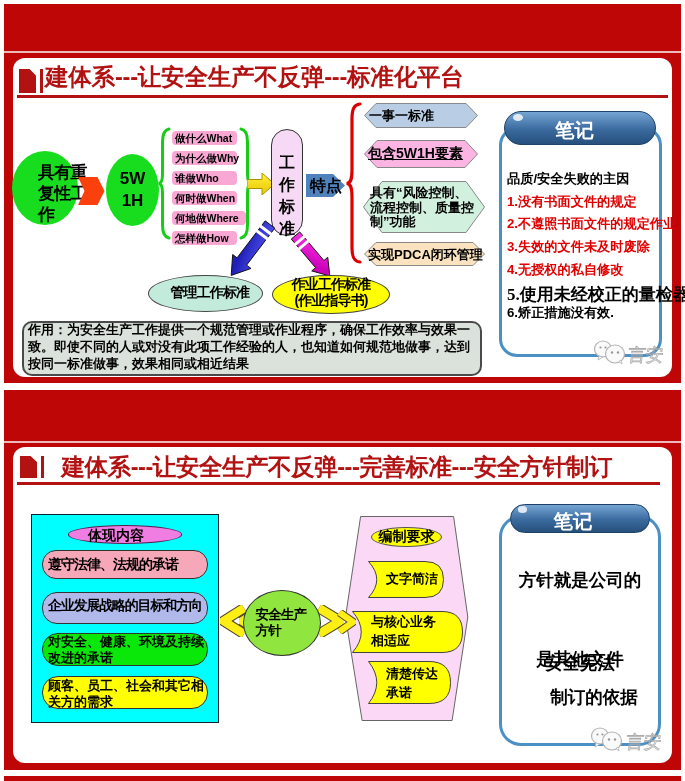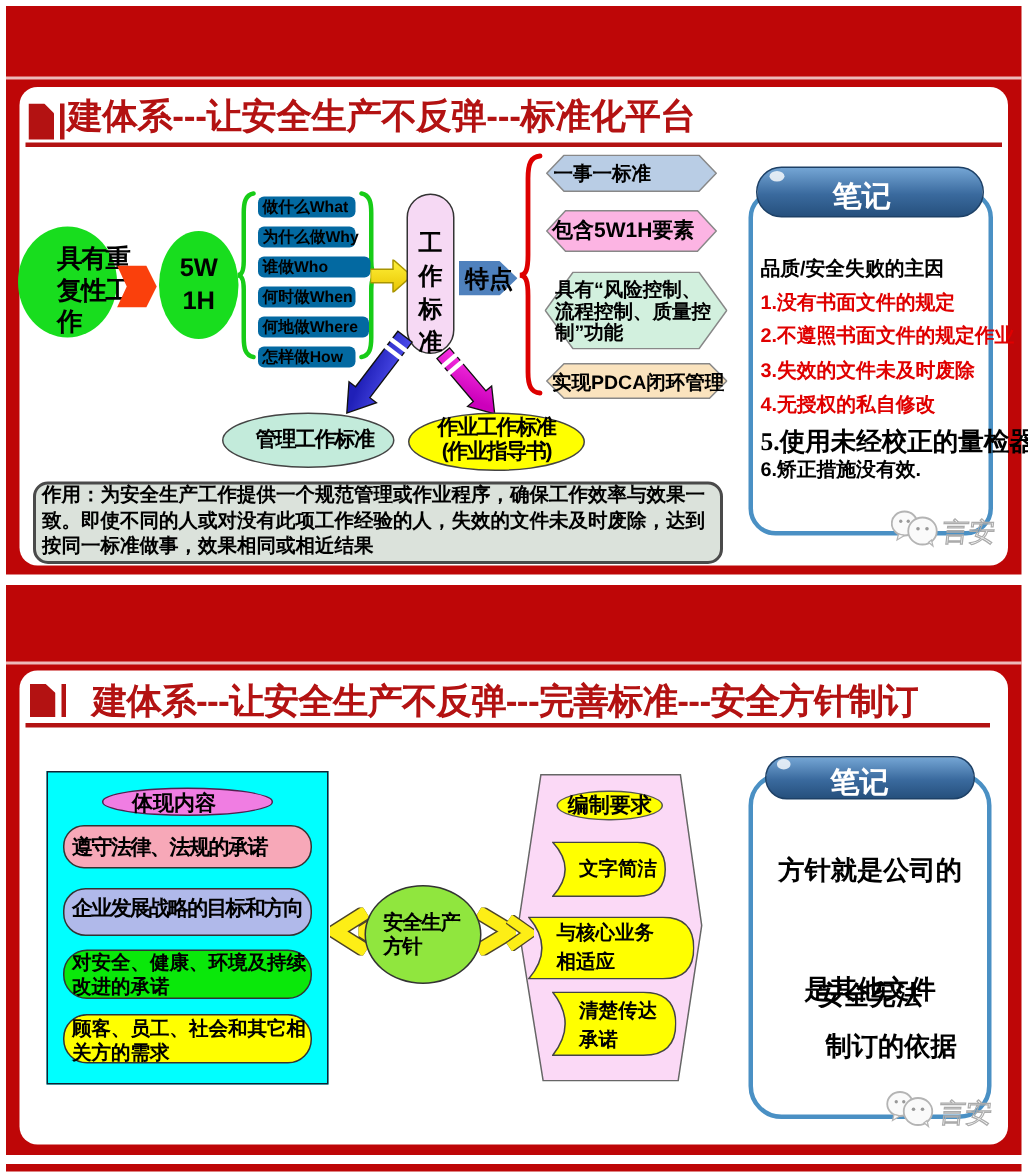--- a/index.html
+++ b/index.html
@@ -3,21 +3,21 @@
 <meta charset="utf-8">
 <style>
 * { margin:0; padding:0; box-sizing:border-box; }
 html,body { width:685px; height:781px; background:#ffffff; font-family:"Liberation Sans",sans-serif; overflow:hidden; }
 .abs { position:absolute; }
 .slide { position:absolute; left:4px; background:#be0607; }
 .paper { position:absolute; background:#ffffff; border-radius:12px; }
 .hline { position:absolute; left:0; width:100%; height:2px; background:rgba(255,255,255,0.72); }
 .titlebar { position:absolute; font-weight:bold; color:#b31212; white-space:nowrap; }
 .underline { position:absolute; background:#b31212; height:3px; }
-.cyanbox { position:absolute; background:#0369a1; border-radius:4px; color:#000; font-weight:bold; white-space:nowrap; }
+.cyanbox { position:absolute; background:#f9a8d4; border-radius:4px; color:#000; font-weight:bold; white-space:nowrap; }
 .nlabel { position:absolute; font-weight:bold; color:#000; white-space:nowrap; }
 </style>
 </head>
 <body>
 
 <div class="slide" style="top:4px; width:677px; height:379px;">
   <div class="hline" style="top:47px;"></div>
   <div class="paper" style="left:9px; top:54px; width:659px; height:319px;"></div>
 </div>
 
@@ -40,21 +40,21 @@
 
 <svg class="abs" style="left:158px; top:127px;" width="14" height="113" viewBox="0 0 14 113">
   <path d="M11,2 C5.5,3 4.5,8 4.5,15 L4.5,47 C4.5,54 3,56.5 0.5,56.5 C3,56.5 4.5,59 4.5,66 L4.5,98 C4.5,105 5.5,110 11,111" fill="none" stroke="#17cc17" stroke-width="3" stroke-linecap="round"></path>
 </svg>
 <svg class="abs" style="left:238px; top:127px;" width="14" height="113" viewBox="0 0 14 113">
   <path d="M3,2 C8.5,3 9.5,8 9.5,15 L9.5,47 C9.5,54 11,56.5 13.5,56.5 C11,56.5 9.5,59 9.5,66 L9.5,98 C9.5,105 8.5,110 3,111" fill="none" stroke="#17cc17" stroke-width="3" stroke-linecap="round"></path>
 </svg>
 
 <div class="cyanbox" style="left:172px; top:130.5px; width:65px; height:14px; font-size:10.5px; line-height:14px; padding-left:3px;">做什么What</div>
 <div class="cyanbox" style="left:172px; top:150.5px; width:65px; height:14px; font-size:10.5px; line-height:14px; padding-left:3px;">为什么做Why</div>
-<div class="cyanbox" style="left:172px; top:170.5px; width:75px; height:14px; font-size:10.5px; line-height:14px; padding-left:3px;">谁做Who</div>
+<div class="cyanbox" style="left:172px; top:170.5px; width:65px; height:14px; font-size:10.5px; line-height:14px; padding-left:3px;">谁做Who</div>
 <div class="cyanbox" style="left:172px; top:190.5px; width:65px; height:14px; font-size:10.5px; line-height:14px; padding-left:3px;">何时做When</div>
 <div class="cyanbox" style="left:172px; top:210.5px; width:74px; height:14px; font-size:10.5px; line-height:14px; padding-left:3px;">何地做Where</div>
 <div class="cyanbox" style="left:172px; top:230.5px; width:65px; height:14px; font-size:10.5px; line-height:14px; padding-left:3px;">怎样做How</div>
 
 <svg class="abs" style="left:247px; top:173px;" width="28" height="22" viewBox="0 0 28 22">
   <defs>
       <linearGradient id="yg" x1="0" y1="0" x2="0" y2="1">
     <stop offset="0" stop-color="#fff23c"></stop>
         <stop offset="1" stop-color="#e8c400"></stop>
   </linearGradient>
@@ -75,21 +75,21 @@
 </svg>
 
 <svg class="abs" style="left:364px; top:102.5px;" width="114" height="25" viewBox="0 0 114 25">
   <polygon points="12,0.5 102,0.5 113.5,12.5 102,24.5 12,24.5 0.5,12.5" fill="#b9cde5" stroke="#888" stroke-width="1"></polygon>
 </svg>
 <div class="nlabel" style="left:369px; top:107px; font-size:13px;">一事一标准</div>
 
 <svg class="abs" style="left:364px; top:140px;" width="114" height="28" viewBox="0 0 114 28">
   <polygon points="13,0.5 101,0.5 113.5,14 101,27.5 13,27.5 0.5,14" fill="#fcb4e3" stroke="#888" stroke-width="1"></polygon>
 </svg>
-<div class="nlabel" style="left:368px; top:145px; font-size:14px;">包含5W1H要素</div>
+<div class="nlabel" style="left:368px; top:145px; font-size:14px;text-decoration:underline;">包含5W1H要素</div>
 
 <svg class="abs" style="left:363px; top:180.5px;" width="122" height="52" viewBox="0 0 122 52">
   <polygon points="19,0.5 103,0.5 121.5,26 103,51.5 19,51.5 0.5,26" fill="#d2f0de" stroke="#888" stroke-width="1"></polygon>
 </svg>
 <div class="nlabel" style="left:370px; top:186px; font-size:13px; line-height:14.5px;">具有“风险控制、<br>流程控制、质量控<br>制”功能</div>
 
 <svg class="abs" style="left:364px; top:242px;" width="121" height="24" viewBox="0 0 121 24">
   <polygon points="12,0.5 109,0.5 120.5,12 109,23.5 12,23.5 0.5,12" fill="#fae3be" stroke="#888" stroke-width="1"></polygon>
 </svg>
 <div class="nlabel" style="left:368px; top:246px; font-size:13px;">实现PDCA闭环管理</div>
@@ -121,21 +121,21 @@
     <rect x="11" y="-6.3" width="3" height="12.6" fill="#fff"></rect>
   </g>
 </svg>
 
 <div class="abs" style="left:147.5px; top:275px; width:115.5px; height:37px; background:#c3ebdb; border:1px solid #444; border-radius:50%;"></div>
 <div class="nlabel" style="left:170.5px; top:284.3px; font-size:14px; letter-spacing:-0.9px;">管理工作标准</div>
 <div class="abs" style="left:272px; top:274.5px; width:118px; height:39.5px; background:#ffff00; border:1px solid #444; border-radius:50%;"></div>
 <div class="nlabel" style="left:272px; top:276.4px; width:118px; font-size:14px; letter-spacing:-0.9px; line-height:16px; text-align:center;">作业工作标准<br>(作业指导书)</div>
 
 <div class="abs" style="left:22px; top:321px; width:460px; height:55px; background:#dbe2db; border:2px solid #4a4a4a; border-radius:10px;"></div>
-<div class="nlabel" style="left:28px; top:320.5px; font-size:13px; line-height:17.4px; white-space:normal; width:452px; letter-spacing:0;">作用：为安全生产工作提供一个规范管理或作业程序，确保工作效率与效果一致。即使不同的人或对没有此项工作经验的人，失效的文件未及时废除，达到按同一标准做事，效果相同或相近结果</div>
+<div class="nlabel" style="left:28px; top:320.5px; font-size:13px; line-height:17.4px; white-space:normal; width:452px; letter-spacing:0;">作用：为安全生产工作提供一个规范管理或作业程序，确保工作效率与效果一致。即使不同的人或对没有此项工作经验的人，也知道如何规范地做事，达到按同一标准做事，效果相同或相近结果</div>
 
 <div class="abs" style="left:499px; top:127px; width:163px; height:230px; border:3px solid #4a90c4; border-radius:18px; background:#fff;"></div>
 <div class="abs" style="left:504px; top:111px; width:152px; height:34px; border-radius:17px; background:linear-gradient(#74a5d4 0%,#3a6a9e 55%,#26507d 100%); border:1px solid #1d4066;"></div>
 <div class="abs" style="left:513px; top:114px; width:10px; height:7px; background:rgba(255,255,255,0.8); border-radius:50%;"></div>
 <div class="nlabel" style="left:555px; top:116.5px; font-size:19.5px; color:#fff;">笔记</div>
 <div class="nlabel" style="left:507px; top:170px; font-size:13.2px;">品质/安全失败的主因</div>
 <div class="nlabel" style="left:507px; top:192.5px; font-size:13.2px; color:#e00000;">1.没有书面文件的规定</div>
 <div class="nlabel" style="left:507px; top:215.3px; font-size:13.2px; color:#e00000;">2.不遵照书面文件的规定作业</div>
 <div class="nlabel" style="left:507px; top:238.1px; font-size:13.2px; color:#e00000;">3.失效的文件未及时废除</div>
 <div class="nlabel" style="left:507px; top:261px; font-size:13.2px; color:#e00000;">4.无授权的私自修改</div>

